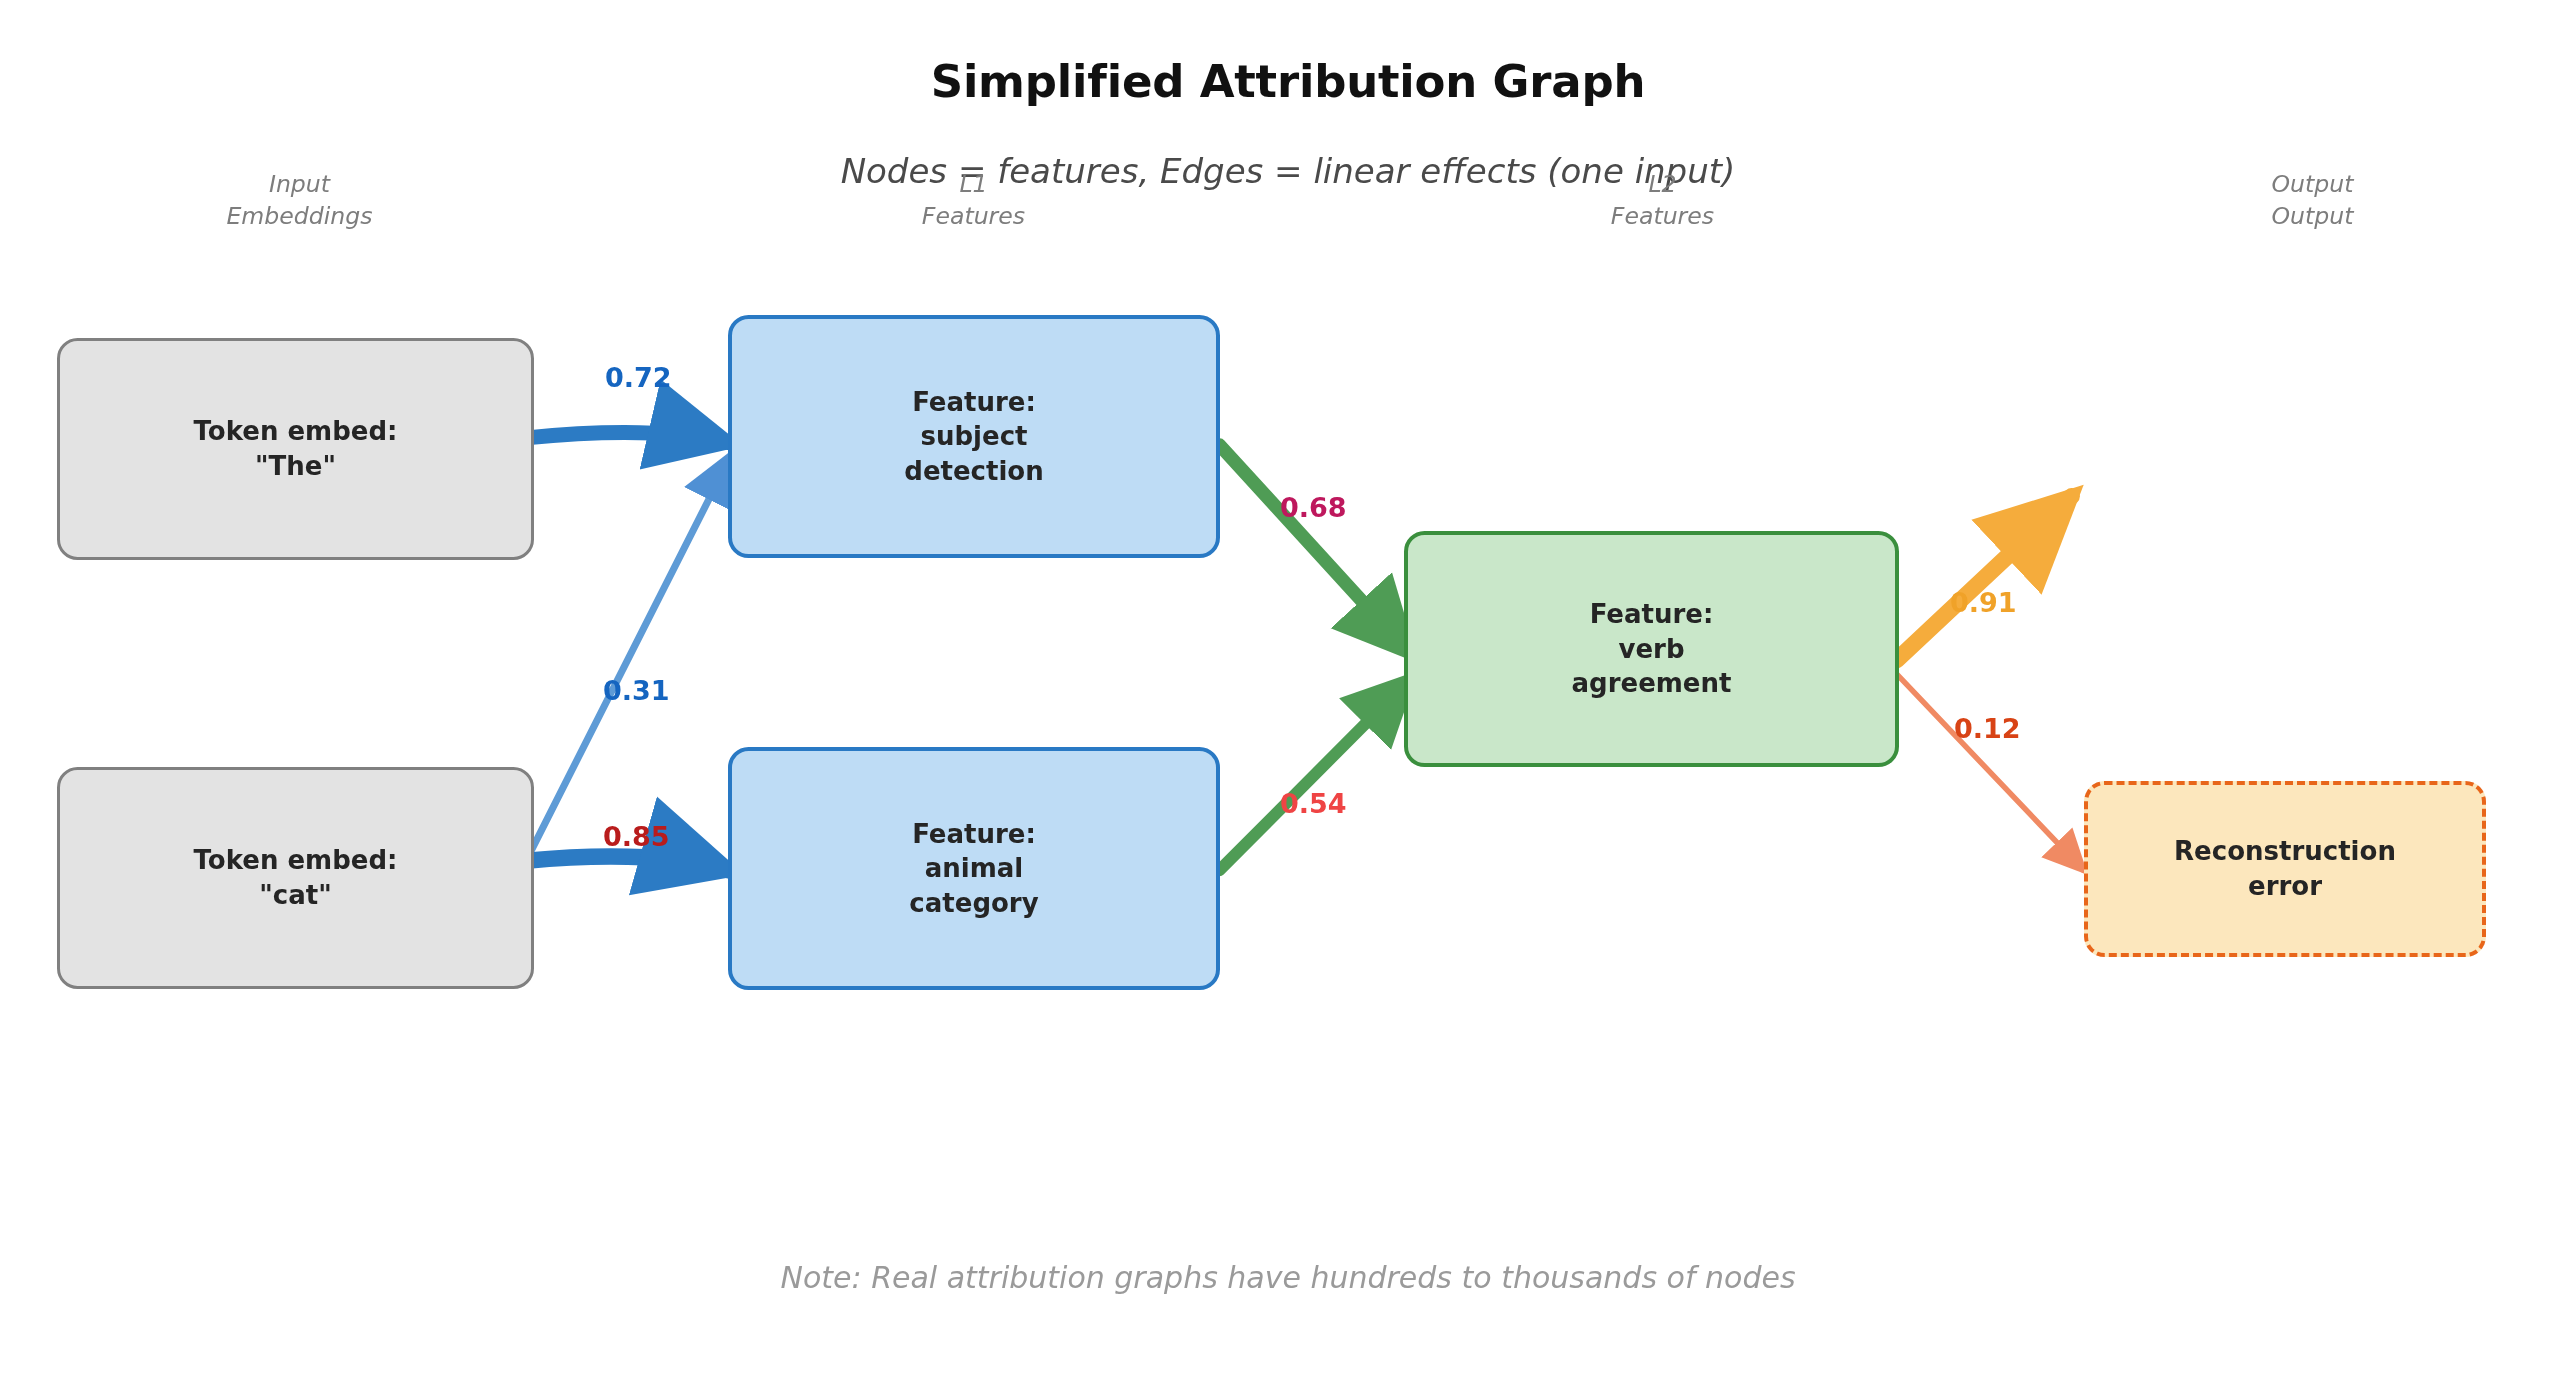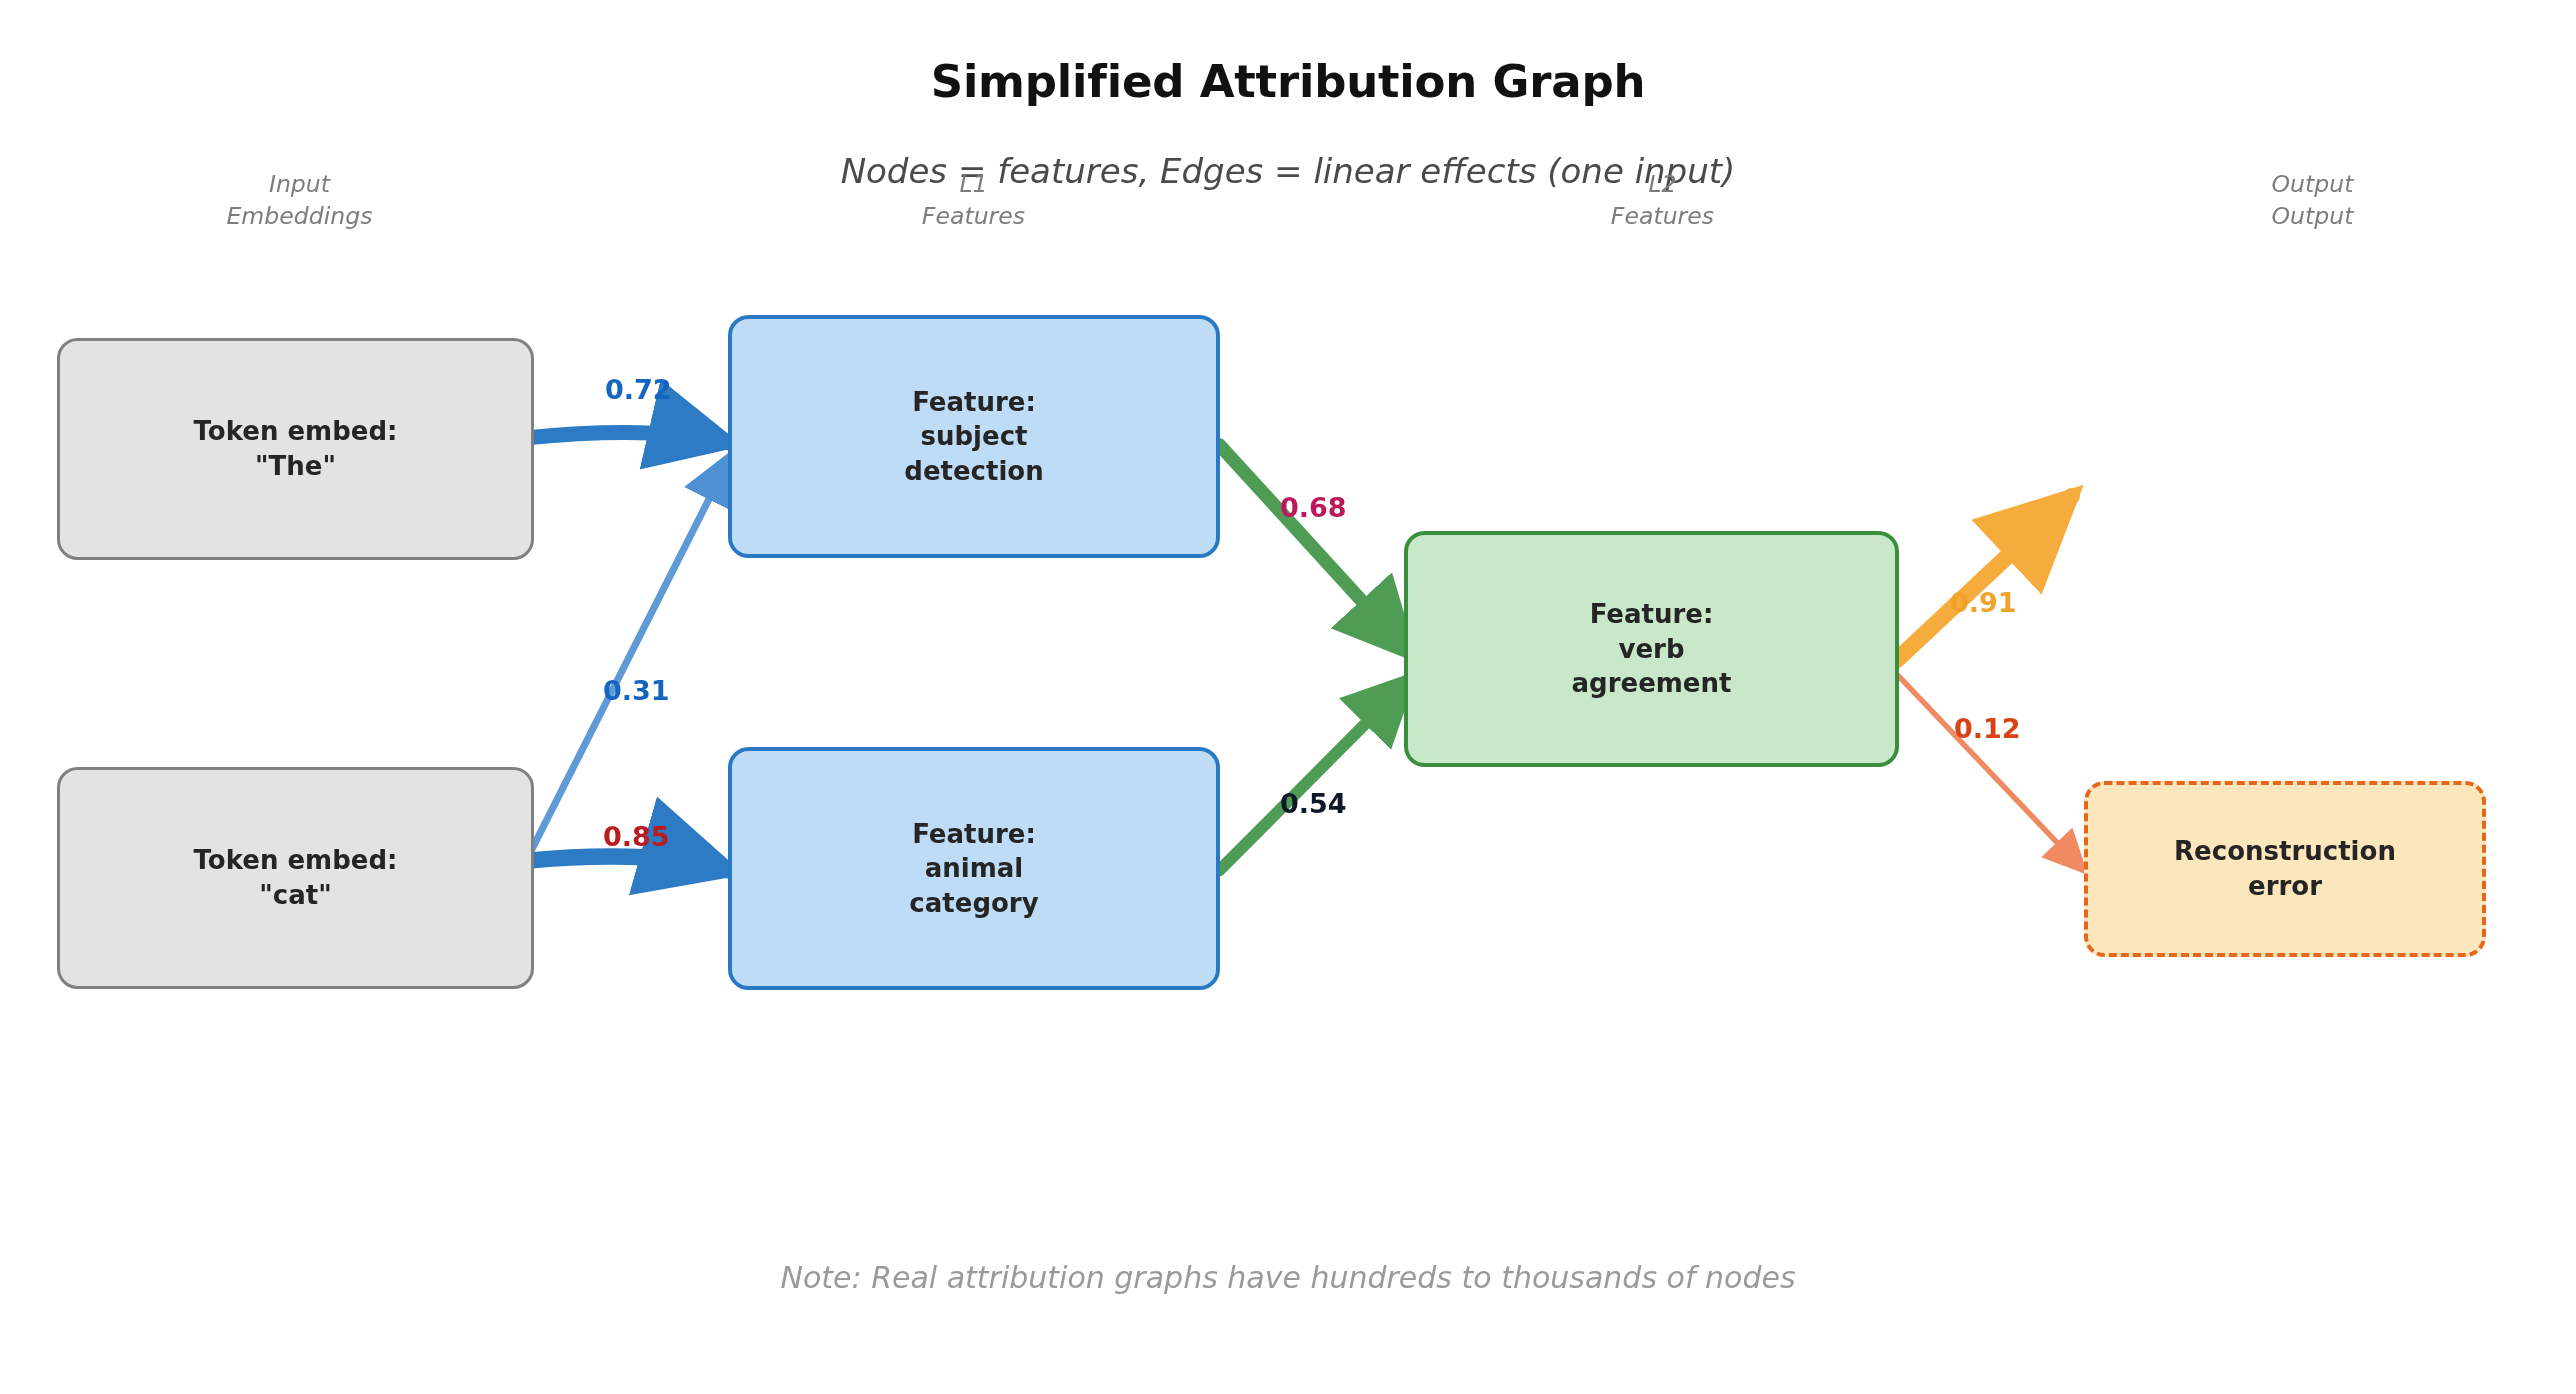--- a/index.html
+++ b/index.html
@@ -181,25 +181,25 @@
 
     <path d="M 1548,565 L 1790,830" fill="none" stroke="#4f9c55" stroke-width="17" stroke-linecap="round" marker-end="url(#ah-green)"></path>
 
     <path d="M 1548,1105 L 1790,862" fill="none" stroke="#4f9c55" stroke-width="15" stroke-linecap="round" marker-end="url(#ah-green)"></path>
 
     <path d="M 2408,838 L 2630,630" fill="none" stroke="#f5ac3c" stroke-width="21" stroke-linecap="round" marker-end="url(#ah-amber)"></path>
 
     <path d="M 2408,856 L 2645,1105" fill="none" stroke="#f08a63" stroke-width="7" stroke-linecap="round" marker-end="url(#ah-salmon)"></path>
   </svg>
 
-  <div class="wlabel" style="left:605px; top:374px; color:#1565c0;">0.72</div>
+  <div class="wlabel" style="left:605px; top:362px; color:#1565c0;">0.72</div>
   <div class="wlabel" style="left:603px; top:675px; color:#1565c0;">0.31</div>
   <div class="wlabel" style="left:603px; top:821px; color:#b91c1c;">0.85</div>
   <div class="wlabel" style="left:1280px; top:492px; color:#be185d;">0.68</div>
-  <div class="wlabel" style="left:1280px; top:788px; color:#0f172a;">0.54</div>
+  <div class="wlabel" style="left:1280px; top:788px; color:#ef4444;">0.54</div>
   <div class="wlabel" style="left:1950px; top:587px; color:#f0a229;">0.91</div>
   <div class="wlabel" style="left:1954px; top:713px; color:#d84315;">0.12</div>
 
   <div class="node embed" style="left:57px;  top:321px;  width:477px; height:222px;">Token embed:
 "The"</div>
 
   <div class="node embed" style="left:57px;  top:750px;  width:477px; height:222px;">Token embed:
 "cat"</div>
 
   <div class="node feature" style="left:728px; top:315px;  width:492px; height:243px;">Feature:

